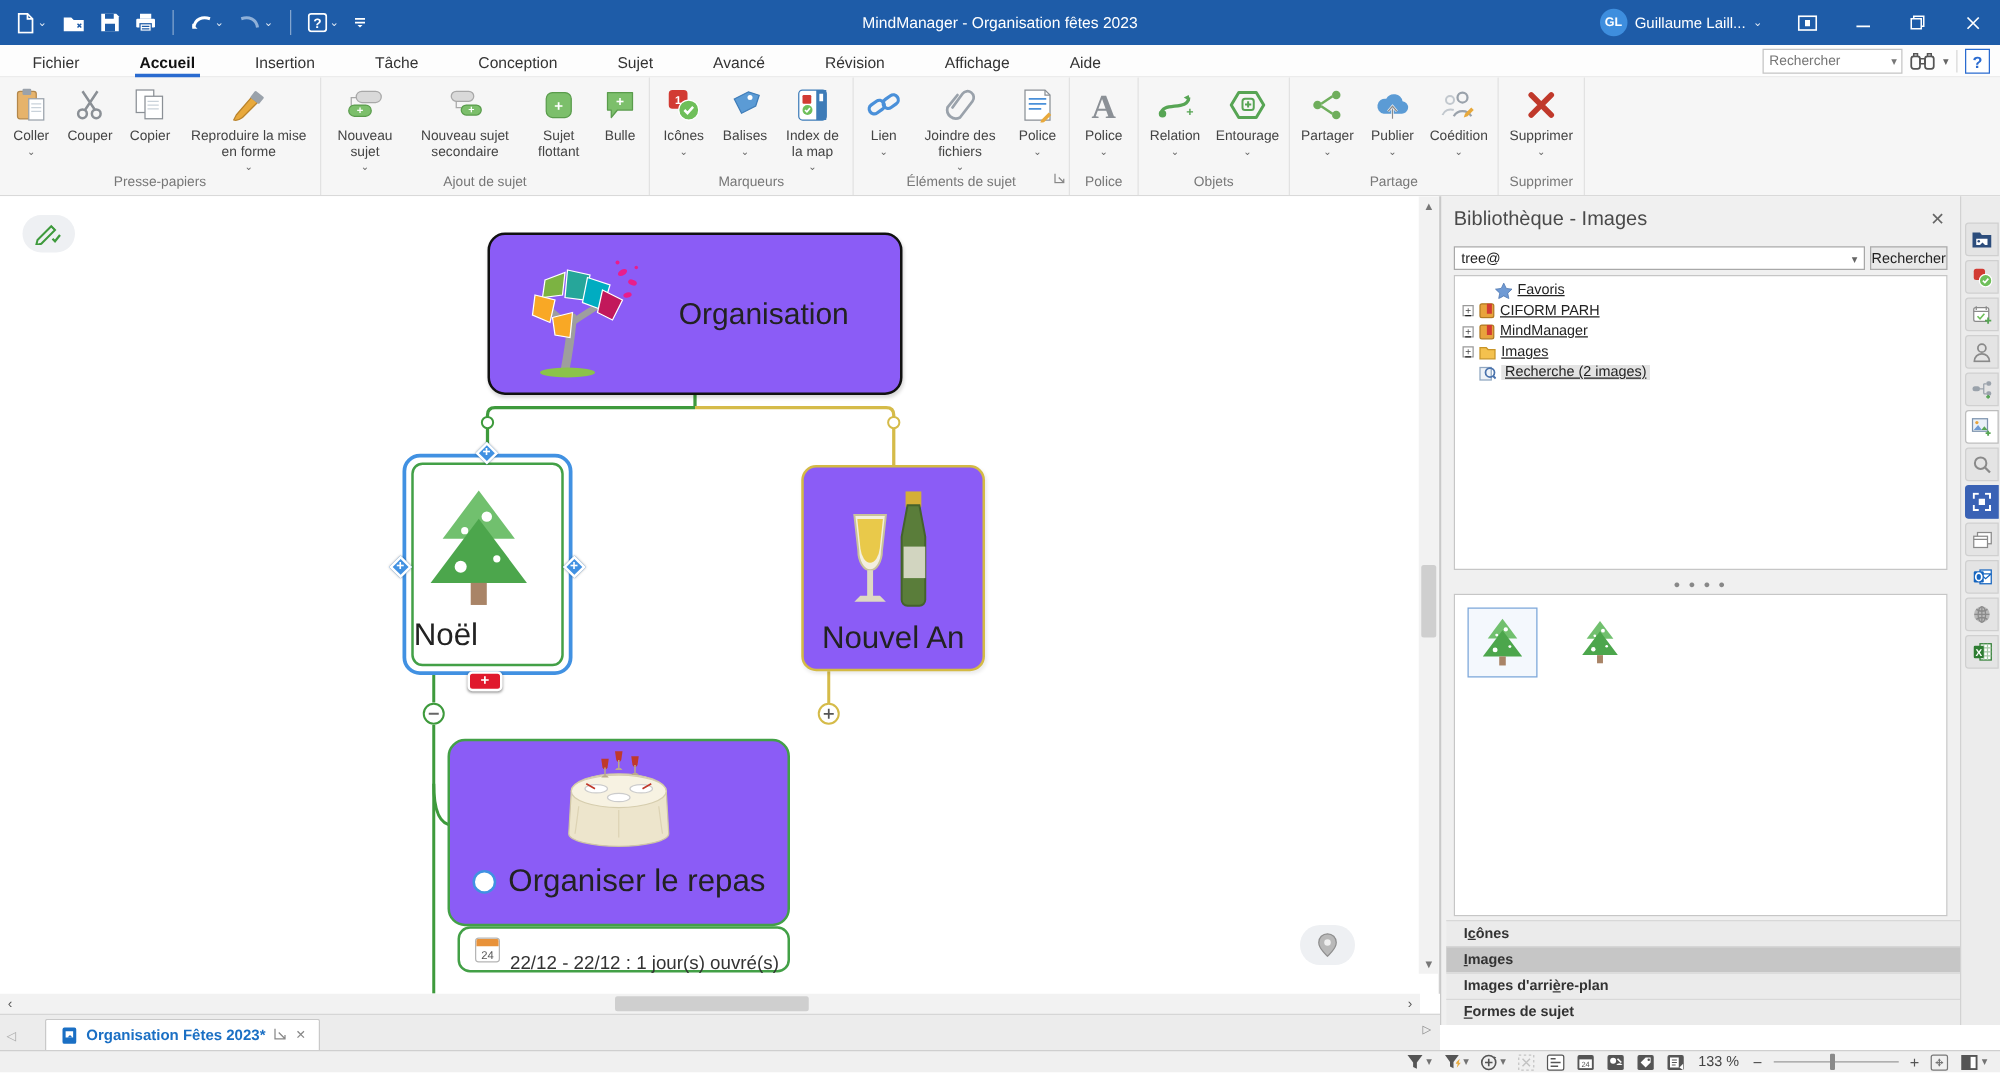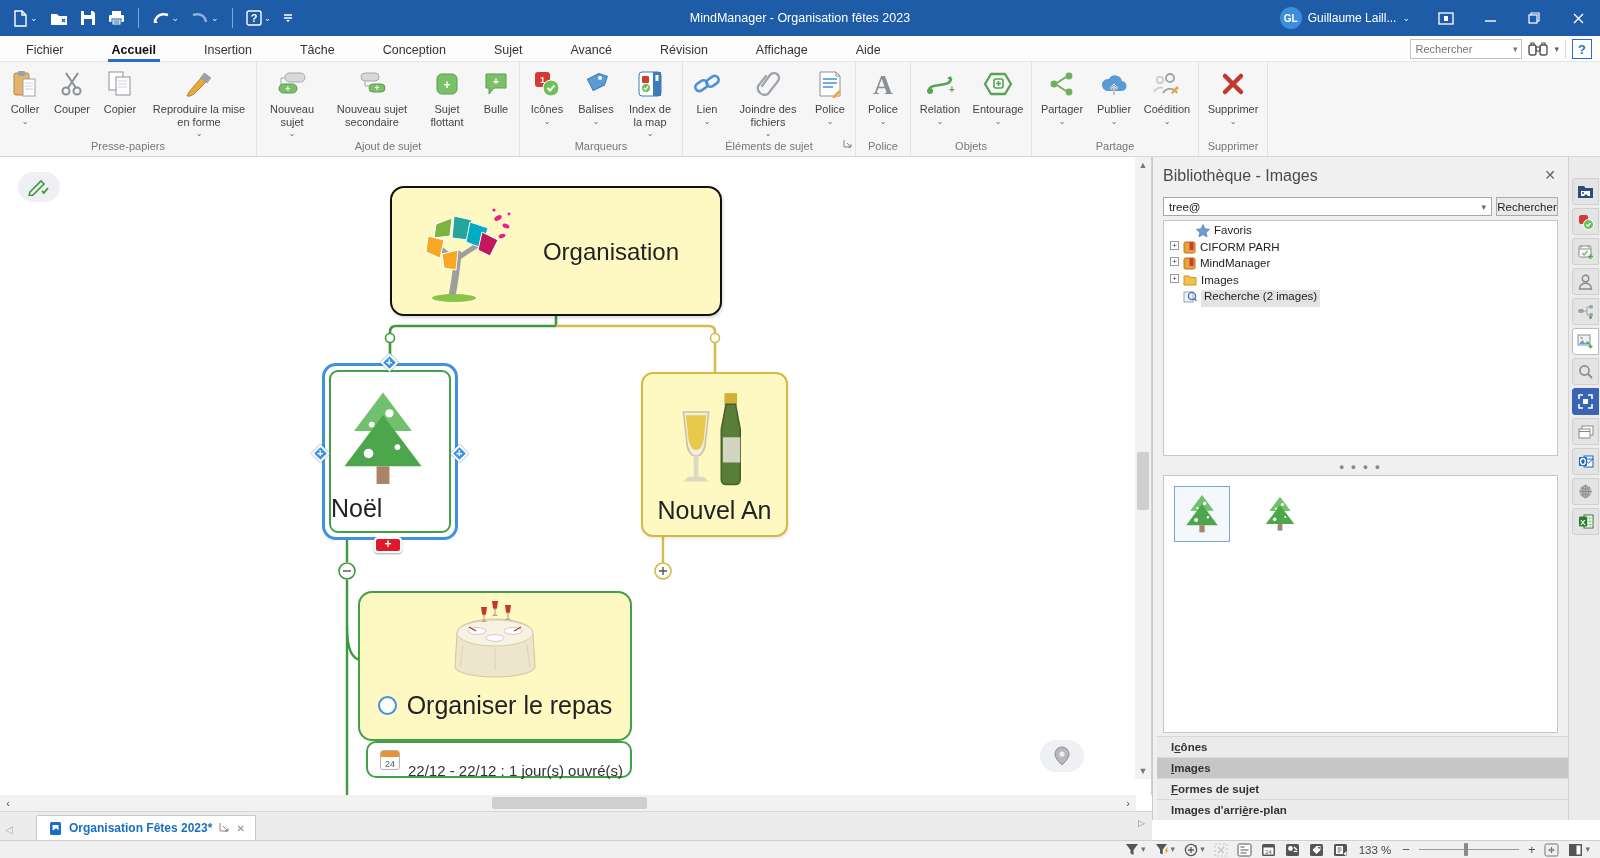--- a/index.html
+++ b/index.html
@@ -39,21 +39,21 @@
   .rbtn { display:flex; flex-direction:column; align-items:center; padding:3px 4px 0 4px; border-radius:3px; }
   .rbtn .ric { height:32px; display:flex; align-items:center; justify-content:center; }
   .rbtn .rlbl { font-size:11px; line-height:12.5px; color:#444; text-align:center; margin-top:3px; }
   .rbtn .rchev { font-size:8px; color:#666; margin-top:1px; }
   .rgl { font-size:11px; color:#777; text-align:center; padding:2px 6px 4px 6px; white-space:nowrap; }
   .launcher { position:absolute; right:3px; bottom:4px; }
 
   
   .canvas { position:absolute; left:0; top:157px; width:1152px; height:638px; background:#fff; border-right:1px solid #d0d0d0; overflow:hidden; }
   .mapsvg { position:absolute; left:0; top:0; }
-  .node { position:absolute; background:#fef9c3; }
+  .node { position:absolute; background:#8b5cf6; }
   .root-node { left:390px; top:29px; width:332px; height:130px; border:2.5px solid #111; border-radius:14px; display:flex; align-items:center; box-shadow:1px 2px 3px rgba(0,0,0,.15); }
   .root-title { font-size:24px; color:#222; line-height:31px; text-align:center; flex:1; padding-right:14px; }
   .sel-box { left:322px; top:206px; width:136px; height:177px; border:3px solid #4191e2; border-radius:14px; position:absolute; background:#fff; }
   .noel-inner { position:absolute; left:4px; top:4px; right:4px; bottom:4px; border:2px solid #43a047; border-radius:9px; display:flex; flex-direction:column; align-items:flex-start; justify-content:flex-end; padding-bottom:8px; }
   .node-label { font-size:25px; color:#222; }
   .handle { position:absolute; width:13px; height:13px; background:#4191e2; border:2px solid #fff; transform:rotate(45deg); box-shadow:0 0 2px rgba(0,0,0,.4); display:flex; align-items:center; justify-content:center; }
   .handle span { transform:rotate(-45deg); color:#fff; font-size:11px; font-weight:bold; line-height:1; }
   .redbadge { position:absolute; left:374px; top:380px; width:28px; height:16px; background:#e0192d; border:2px solid #fff; border-radius:4px; color:#fff; font-weight:bold; font-size:12px; line-height:11px; text-align:center; box-shadow:0 1px 2px rgba(0,0,0,.35); }
   .na-node { left:641px; top:215px; width:147px; height:165px; border:2px solid #d4ba45; border-radius:12px; display:flex; flex-direction:column; align-items:center; justify-content:flex-end; padding-bottom:10px; box-shadow:1px 2px 3px rgba(0,0,0,.08); }
   .repas-node { left:358px; top:434px; width:274px; height:150px; border:2.5px solid #43a047; border-radius:14px; display:flex; flex-direction:column; align-items:center; }
@@ -76,21 +76,21 @@
   
   .rpanel { position:absolute; left:1152px; top:157px; width:416px; height:663px; background:#f0f0f0; border-left:1px solid #c9c9c9; }
   .rp-title { position:absolute; left:10px; top:10px; font-size:16px; color:#4a4a4a; }
   .rp-close { position:absolute; right:12px; top:10px; color:#666; font-size:14px; }
   .rp-search { position:absolute; left:10px; top:40px; right:10px; height:19px; display:flex; gap:4px; }
   .rp-search .combo { flex:1; border:1px solid #a8a8a8; background:#fff; display:flex; align-items:center; }
   .rp-search .combo input { flex:1; border:0; outline:none; font-size:11.5px; padding:0 5px; color:#222; background:transparent; min-width:0; }
   .rp-search .combo .chevd { color:#666; font-size:9px; padding:0 5px; }
   .rp-btn { width:62px; border:1px solid #ababab; background:#e9e9e9; font-size:11.5px; color:#222; display:flex; align-items:center; justify-content:center; }
   .rp-tree { position:absolute; left:10px; top:63px; right:10px; height:236px; background:#fff; border:1px solid #c6c6c6; padding-top:3px; }
-  .trow { display:flex; height:16.5px; font-size:11.5px; color:#222; padding-left:6px; gap:4px; }
+  .trow { display:flex; align-items:center; height:16.5px; font-size:11.5px; color:#222; padding-left:6px; gap:4px;text-decoration:underline; }
   .trow .expand { width:9px; height:9px; border:1px solid #999; background:#fff; font-size:8px; line-height:7px; text-align:center; color:#444; }
   .trow .noexp { width:9px; }
   .trow.selrow .tlabel { background:#e3e3e3; padding:0 3px; }
   .splitter { position:absolute; left:10px; top:305px; right:10px; height:10px; display:flex; align-items:center; justify-content:center; color:#888; font-size:9px; letter-spacing:2px; }
   .rp-results { position:absolute; left:10px; top:318px; right:10px; height:258px; background:#fff; border:1px solid #c6c6c6; display:flex; align-items:flex-start; padding:10px; gap:22px; }
   .thumb { width:56px; height:56px; display:flex; align-items:center; justify-content:center; }
   .thumb.selthumb { border:1.5px solid #7da7d9; background:#f4f8fd; }
   .rp-accordion { position:absolute; left:4px; right:0; bottom:0; }
   .acc-row { height:21px; background:#ebebeb; border-top:1px solid #d8d8d8; display:flex; align-items:center; padding-left:14px; font-size:11.5px; font-weight:bold; color:#333; }
   .acc-row.selected { background:#c6c6c6; }
@@ -754,24 +754,24 @@
     </div>
 
     <div class="rp-accordion">
       <div class="acc-row">
         <span><span>I</span><span class="acc-key">c</span><span>ônes</span></span>
       </div>
       <div class="acc-row selected">
         <span><span></span><span class="acc-key">I</span><span>mages</span></span>
       </div>
       <div class="acc-row">
+        <span><span>Images d'arri</span><span class="acc-key">è</span><span>re-plan</span></span>
+      </div>
+      <div class="acc-row">
         <span><span></span><span class="acc-key">F</span><span>ormes de sujet</span></span>
-      </div>
-      <div class="acc-row">
-        <span><span>Images d'arri</span><span class="acc-key">è</span><span>re-plan</span></span>
       </div>
     </div>
   </div>
 
   <div class="istrip">
     <div class="sideicon" style="top:21px">
       <svg width="17" height="15" viewBox="0 0 17 15">
           <path d="M1 2h6l1.5 2H16v10H1z" fill="#2c4d7c"></path>
           <rect x="4" y="7" width="9" height="5" fill="#fff"></rect>
           <circle cx="6" cy="9" r="1" fill="#2c4d7c"></circle>

